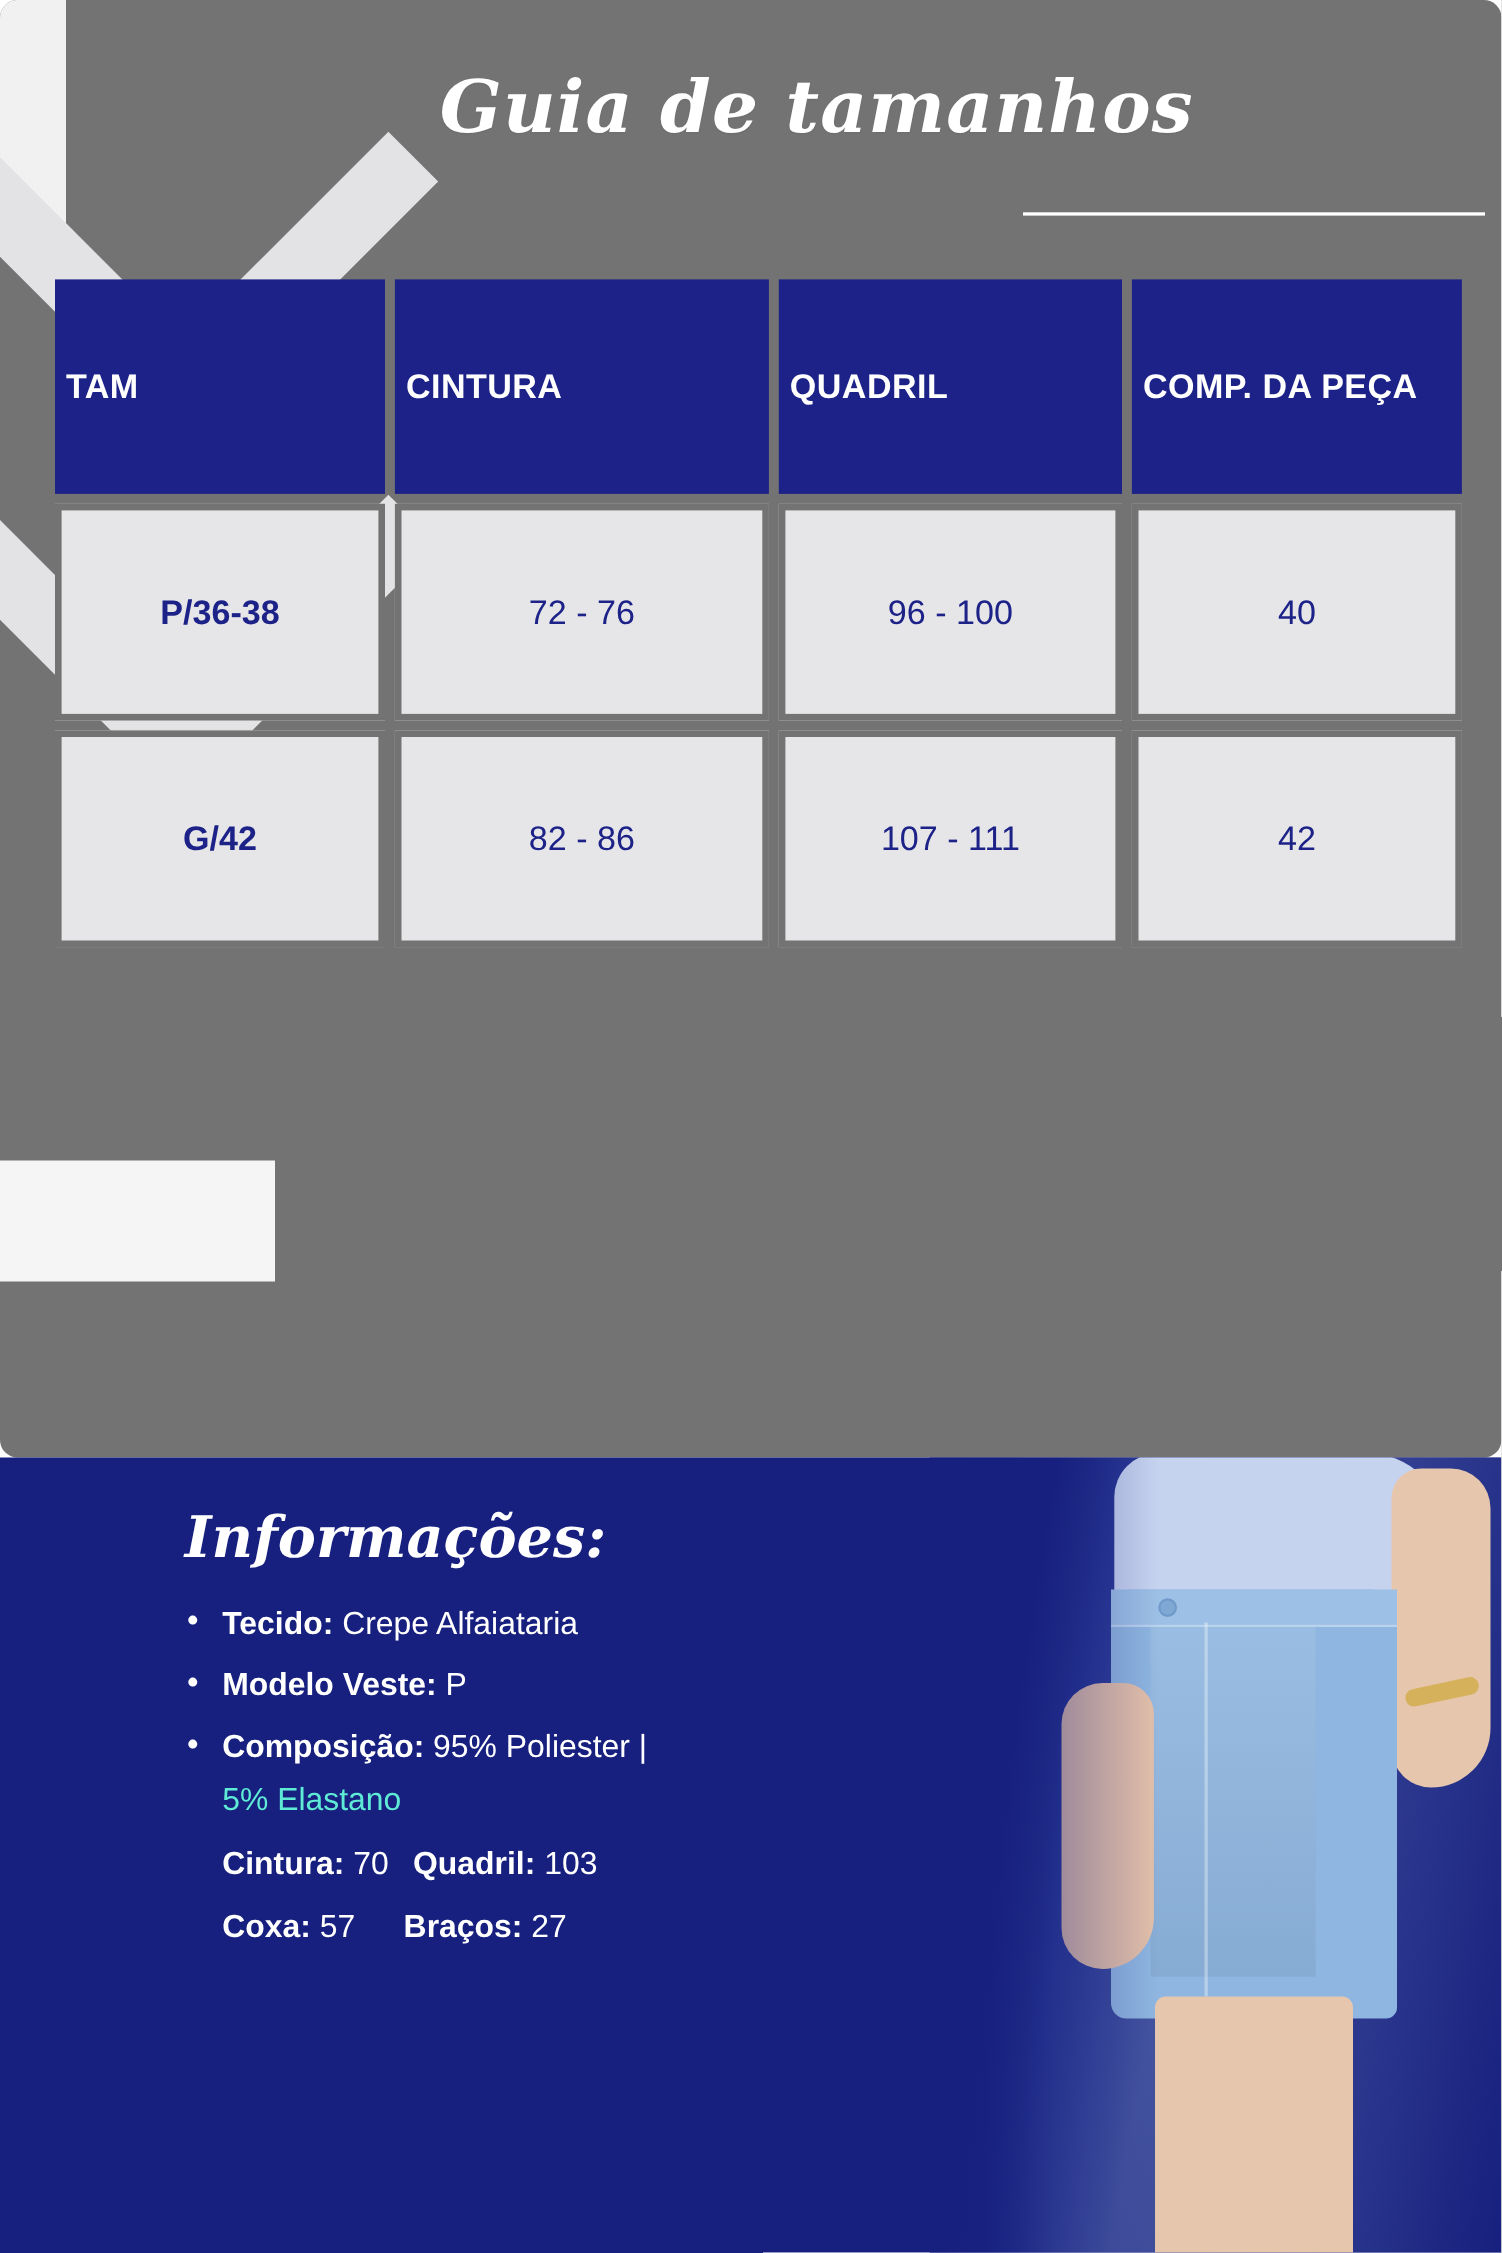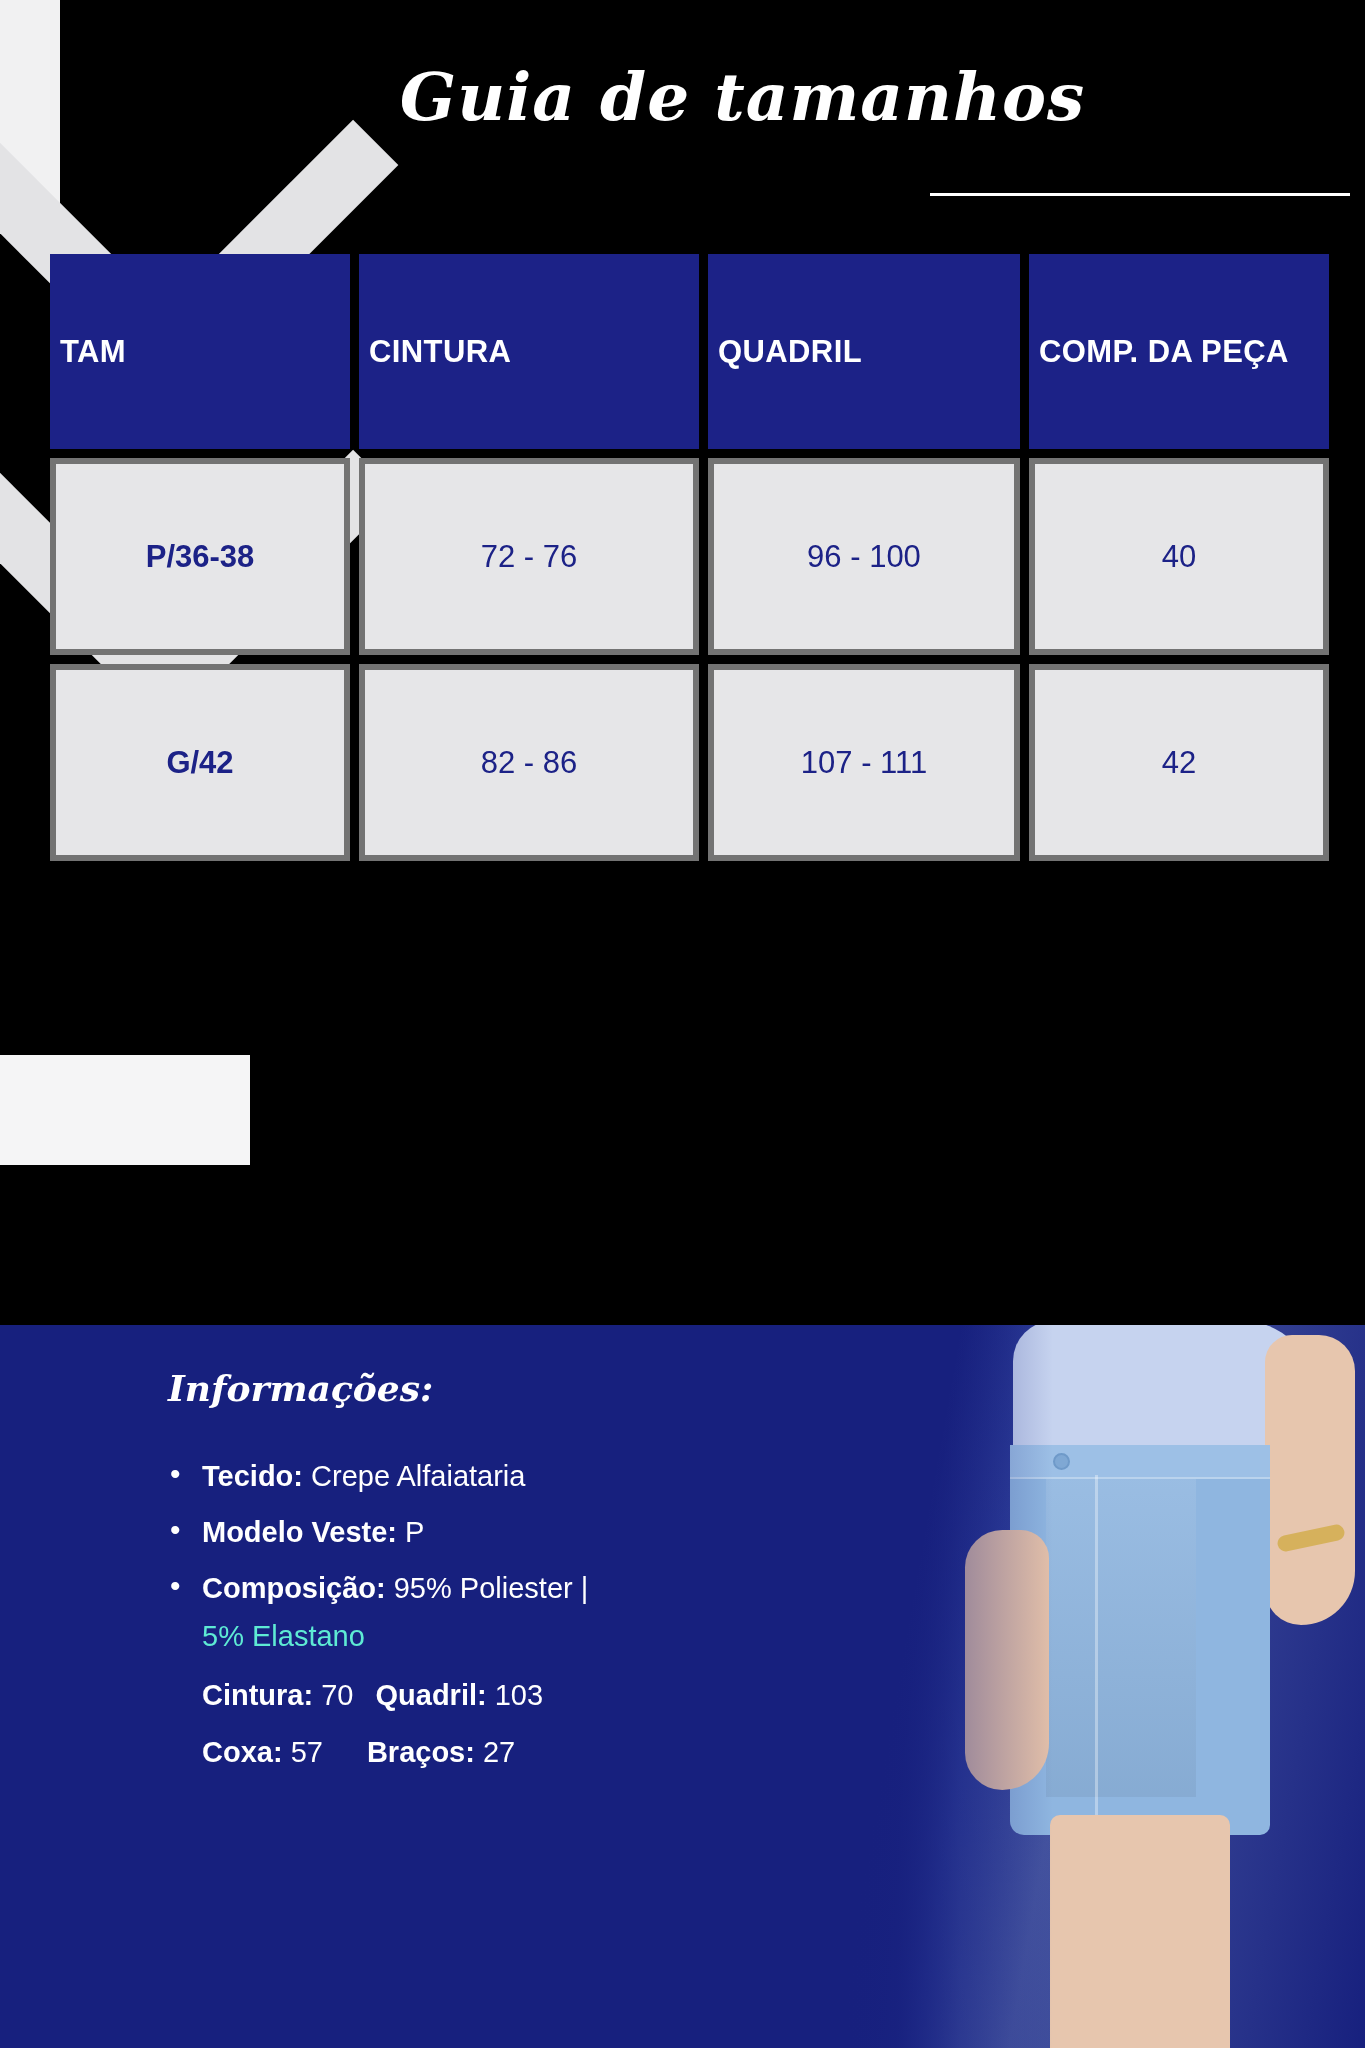--- a/index.html
+++ b/index.html
@@ -16,22 +16,23 @@
     overflow: hidden;
     background: #ffffff;
   }
 
   
   .top-section {
     position: absolute;
     left: 0; top: 0;
     width: 1365px;
     height: 1325px;
-    background: #000000;
+    background: #737373;
     overflow: hidden;
+    border-radius: 16px;
   }
   .arrow1 {
     left: -120px; top: 20px;
     width: 330px; height: 330px;
     transform: rotate(45deg);
     border-right: 64px solid #e3e3e5;
     border-bottom: 64px solid #e3e3e5;
     background: transparent;
   }
   .arrow2 {
@@ -125,21 +126,21 @@
     height: 723px;
     background: #17207e;
     overflow: hidden;
   }
   .info-title {
     position: absolute;
     left: 168px; top: 42px;
     font-family: "DejaVu Serif", "Liberation Serif", serif;
     font-style: italic;
     font-weight: 700;
-    font-size: 36px;
+    font-size: 52px;
     color: #ffffff;
     text-align: center;
   }
   .info-list {
     position: absolute;
     left: 168px; top: 137px;
     width: 660px;
     color: #ffffff;
   }
   .info-list li {

